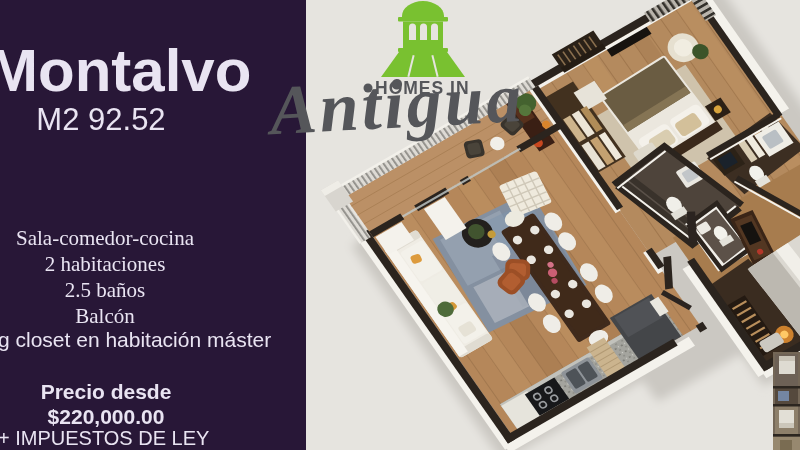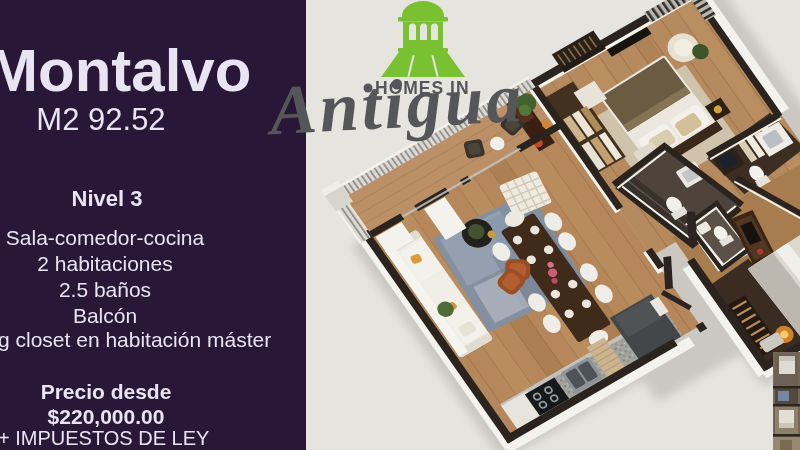--- a/index.html
+++ b/index.html
@@ -477,23 +477,22 @@
   <text x="9" y="134" font-family="Liberation Serif, serif" font-style="italic" font-weight="700" font-size="70" fill="#55565a" letter-spacing="3" transform="rotate(-3 12 130)">Antigua</text>
 
   <circle cx="106" cy="88" r="4.5" fill="#55565a"></circle>
   <text x="113" y="94" font-family="Liberation Sans, sans-serif" font-size="17.5" font-weight="700" fill="#55565a" letter-spacing="1">HOMES IN</text>
 </svg>
 
 <div class="ptxt" style="left:-12px;top:36px;width:250px;font-size:60px;font-weight:700;">Montalvo</div>
 
 <div class="ptxt" style="left:-4px;top:102px;width:210px;font-size:31px;font-weight:400;">M2 92.52</div>
 
-<div class="ptxt" style="left:0px;top:186px;width:214px;font-size:22px;font-weight:700;">Nivel 3</div>
-
-<div class="ptxt" style="left:0px;top:225px;width:210px;font-size:21px;font-weight:400;line-height:26px;">Sala-comedor-cocina<br>2 habitaciones<br>2.5 baños<br>Balcón</div>
+
+<div class="ptxt" style="left:0px;top:225px;width:210px;font-size:21px;font-weight:400;line-height:26px;font-family:Liberation Serif, serif;">Sala-comedor-cocina<br>2 habitaciones<br>2.5 baños<br>Balcón</div>
 
 <div class="ptxt" style="left:-2px;top:328px;width:300px;font-size:21px;font-weight:400;text-align:left;">g closet en habitación máster</div>
 
 <div class="ptxt" style="left:0px;top:379px;width:212px;font-size:21px;font-weight:700;line-height:25px;">Precio desde<br>$220,000.00</div>
 
 <div class="ptxt" style="left:-2px;top:427px;width:210px;font-size:20px;font-weight:400;">+ IMPUESTOS DE LEY</div>
 
 </div>
 
 </body></html>

